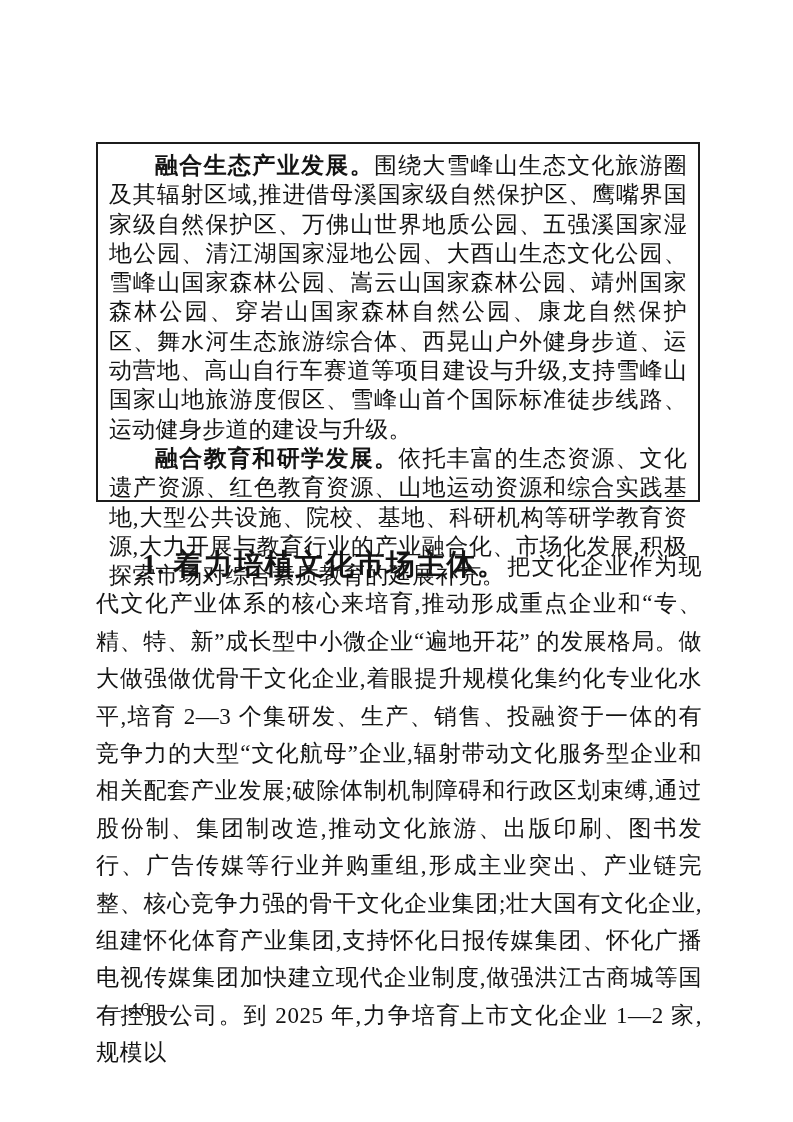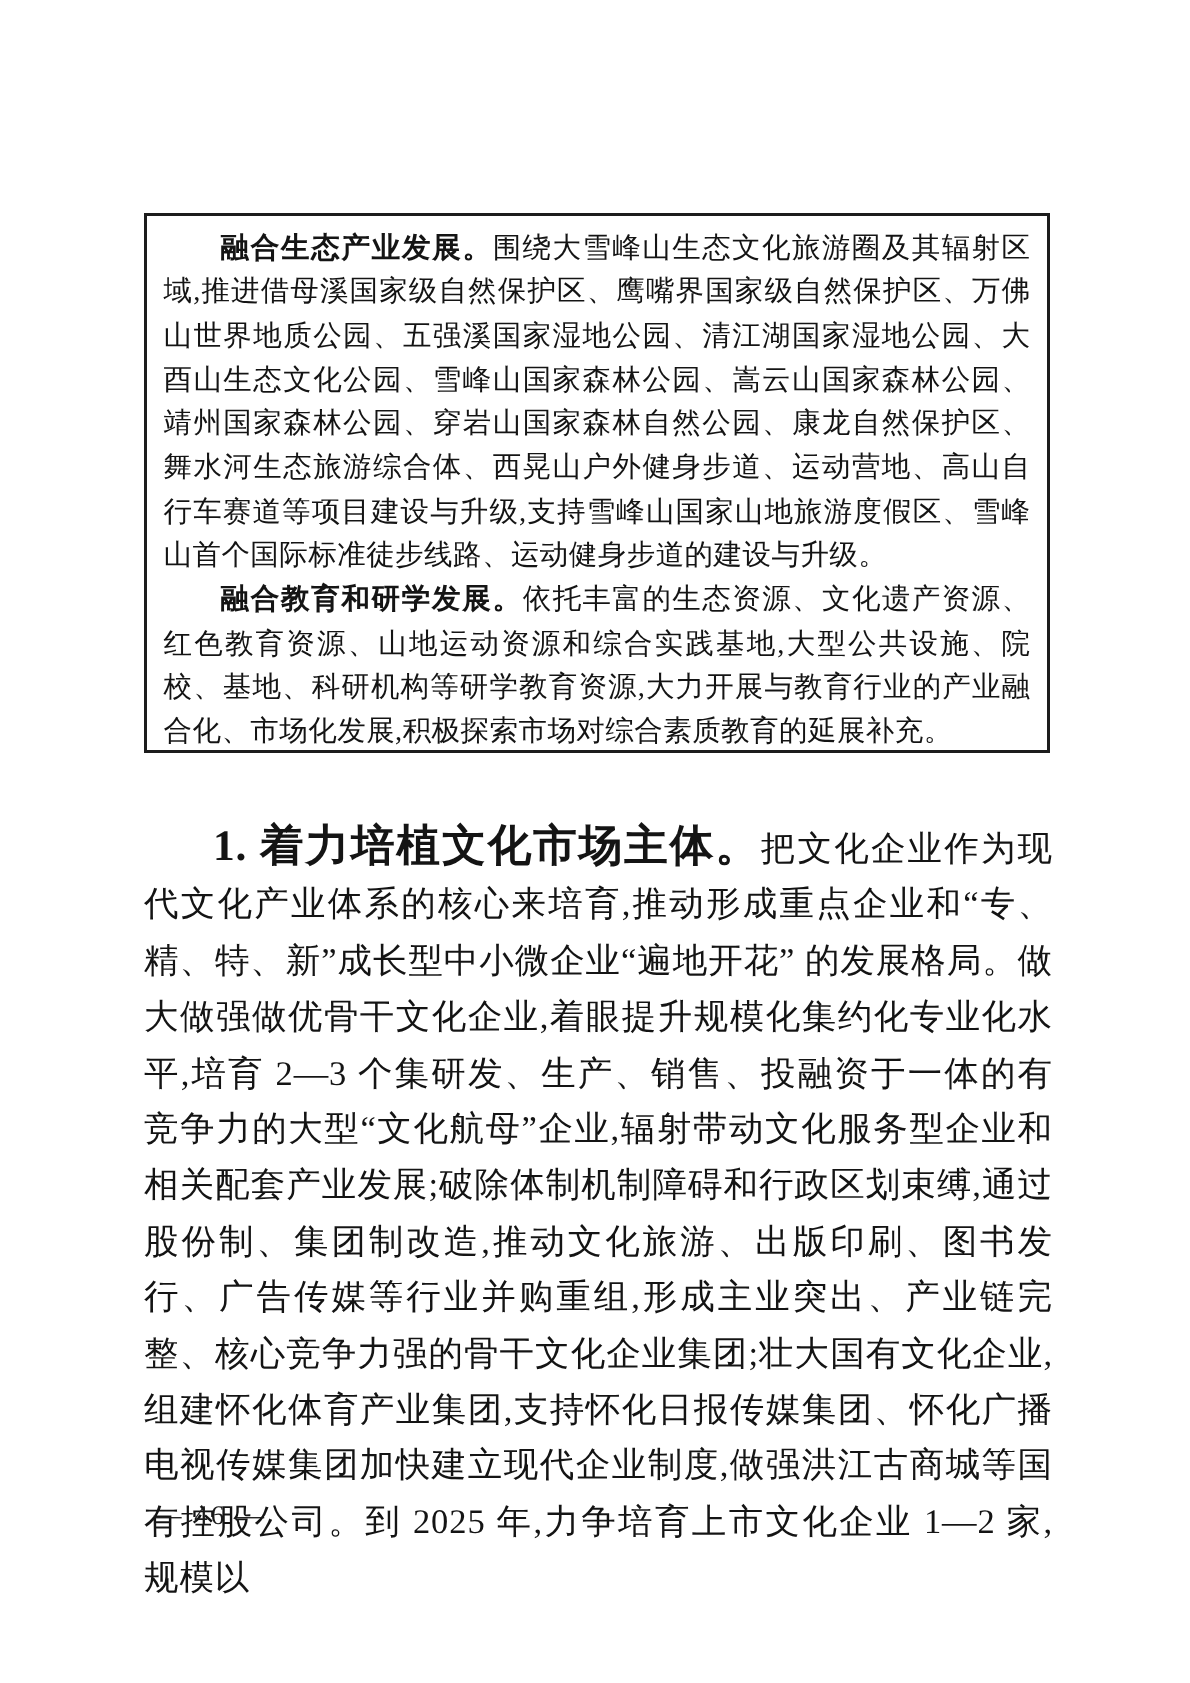--- a/index.html
+++ b/index.html
@@ -21,21 +21,21 @@
     position: absolute;
     left: 96px;
     top: 142px;
     width: 604px;
     height: 360px;
     border: 2px solid #1c1c1c;
     padding: 7px 11px 6px 11px;
     background: #ffffff;
   }
   .box-para {
-    font-size: 19px;
+    font-size: 23px;
     line-height: 29.3px;
     text-align: justify;
     text-indent: 2em;
     letter-spacing: 0.3px;
     color: #141414;
   }
   .lead-bold {
     font-weight: 700;
     letter-spacing: 0.5px;
   }

